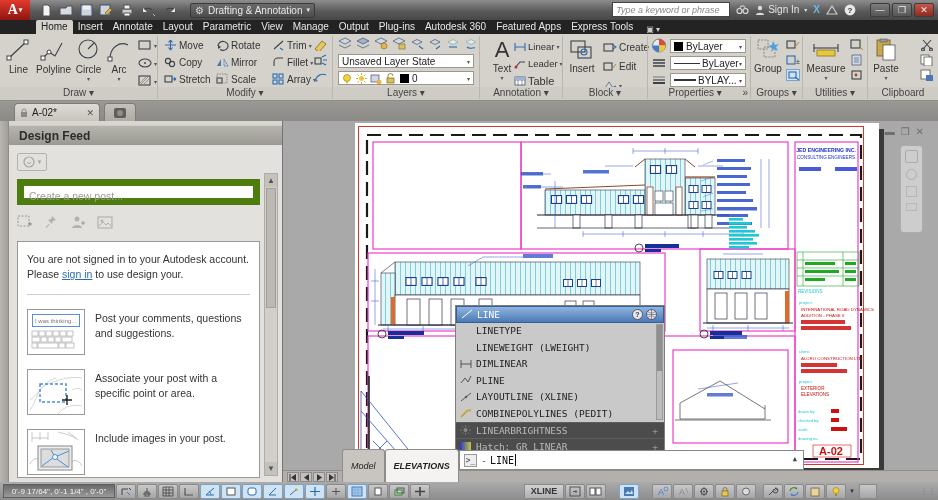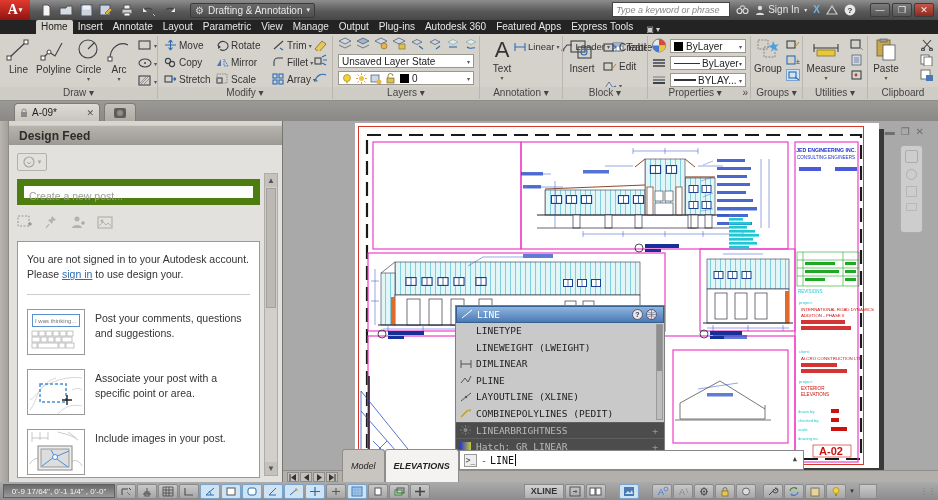--- a/index.html
+++ b/index.html
@@ -413,21 +413,21 @@
   <div class="pdiv" style="left:479px"></div>
 
   <div class="panel" style="left:480px;width:82px">
     <div class="bigbtn" style="position:absolute;left:4px;top:4px">
       <svg width="24" height="24">
           <text x="12" y="19" font-size="22" text-anchor="middle" fill="#333" font-family="Liberation Serif,serif">A</text>
         </svg>
       <span class="cap">Text</span>
         <span class="ddarrow">▾</span>
     </div>
-    <div style="position:absolute;left:34px;top:5px;display:flex;flex-direction:row;gap:2px;font-size:9.5px">
+    <div style="position:absolute;left:34px;top:5px;display:flex;flex-direction:column;gap:2px;font-size:9.5px">
       <span class="smallrow" style="font-size:9.5px;height:15px">
           <svg width="12" height="10">
             <path d="M1 1v8M11 1v8M1 5h10" class="stb"></path>
           </svg>
           <span>Linear</span>
           <span class="ddarrow">▾</span>
         </span>
       <span class="smallrow" style="font-size:9.5px;height:15px">
           <svg width="12" height="10">
             <path d="M1 9l5-6h5" class="st"></path>
@@ -610,21 +610,21 @@
     <div class="plabel"><span>Clipboard</span></div>
   </div>
 </div>
 
 <div id="docbar" class="abs">
   <div class="doctab">
     <svg width="8" height="10">
         <rect x="1" y="4" width="6" height="5" fill="#8a8a8a"></rect>
         <path d="M2 4V3a2 2 0 0 1 4 0v1" fill="none" stroke="#8a8a8a"></path>
       </svg>
-    <span>A-09*</span>
+    <span>A-02*</span>
     <span class="x">✕</span>
   </div>
   <div class="doctab2">
     <svg width="14" height="12">
         <rect x="1" y="1" width="12" height="10" rx="2" fill="#5f5d59"></rect>
         <circle cx="7" cy="6" r="3" fill="#8f8d89"></circle>
       </svg>
   </div>
 </div>
 

